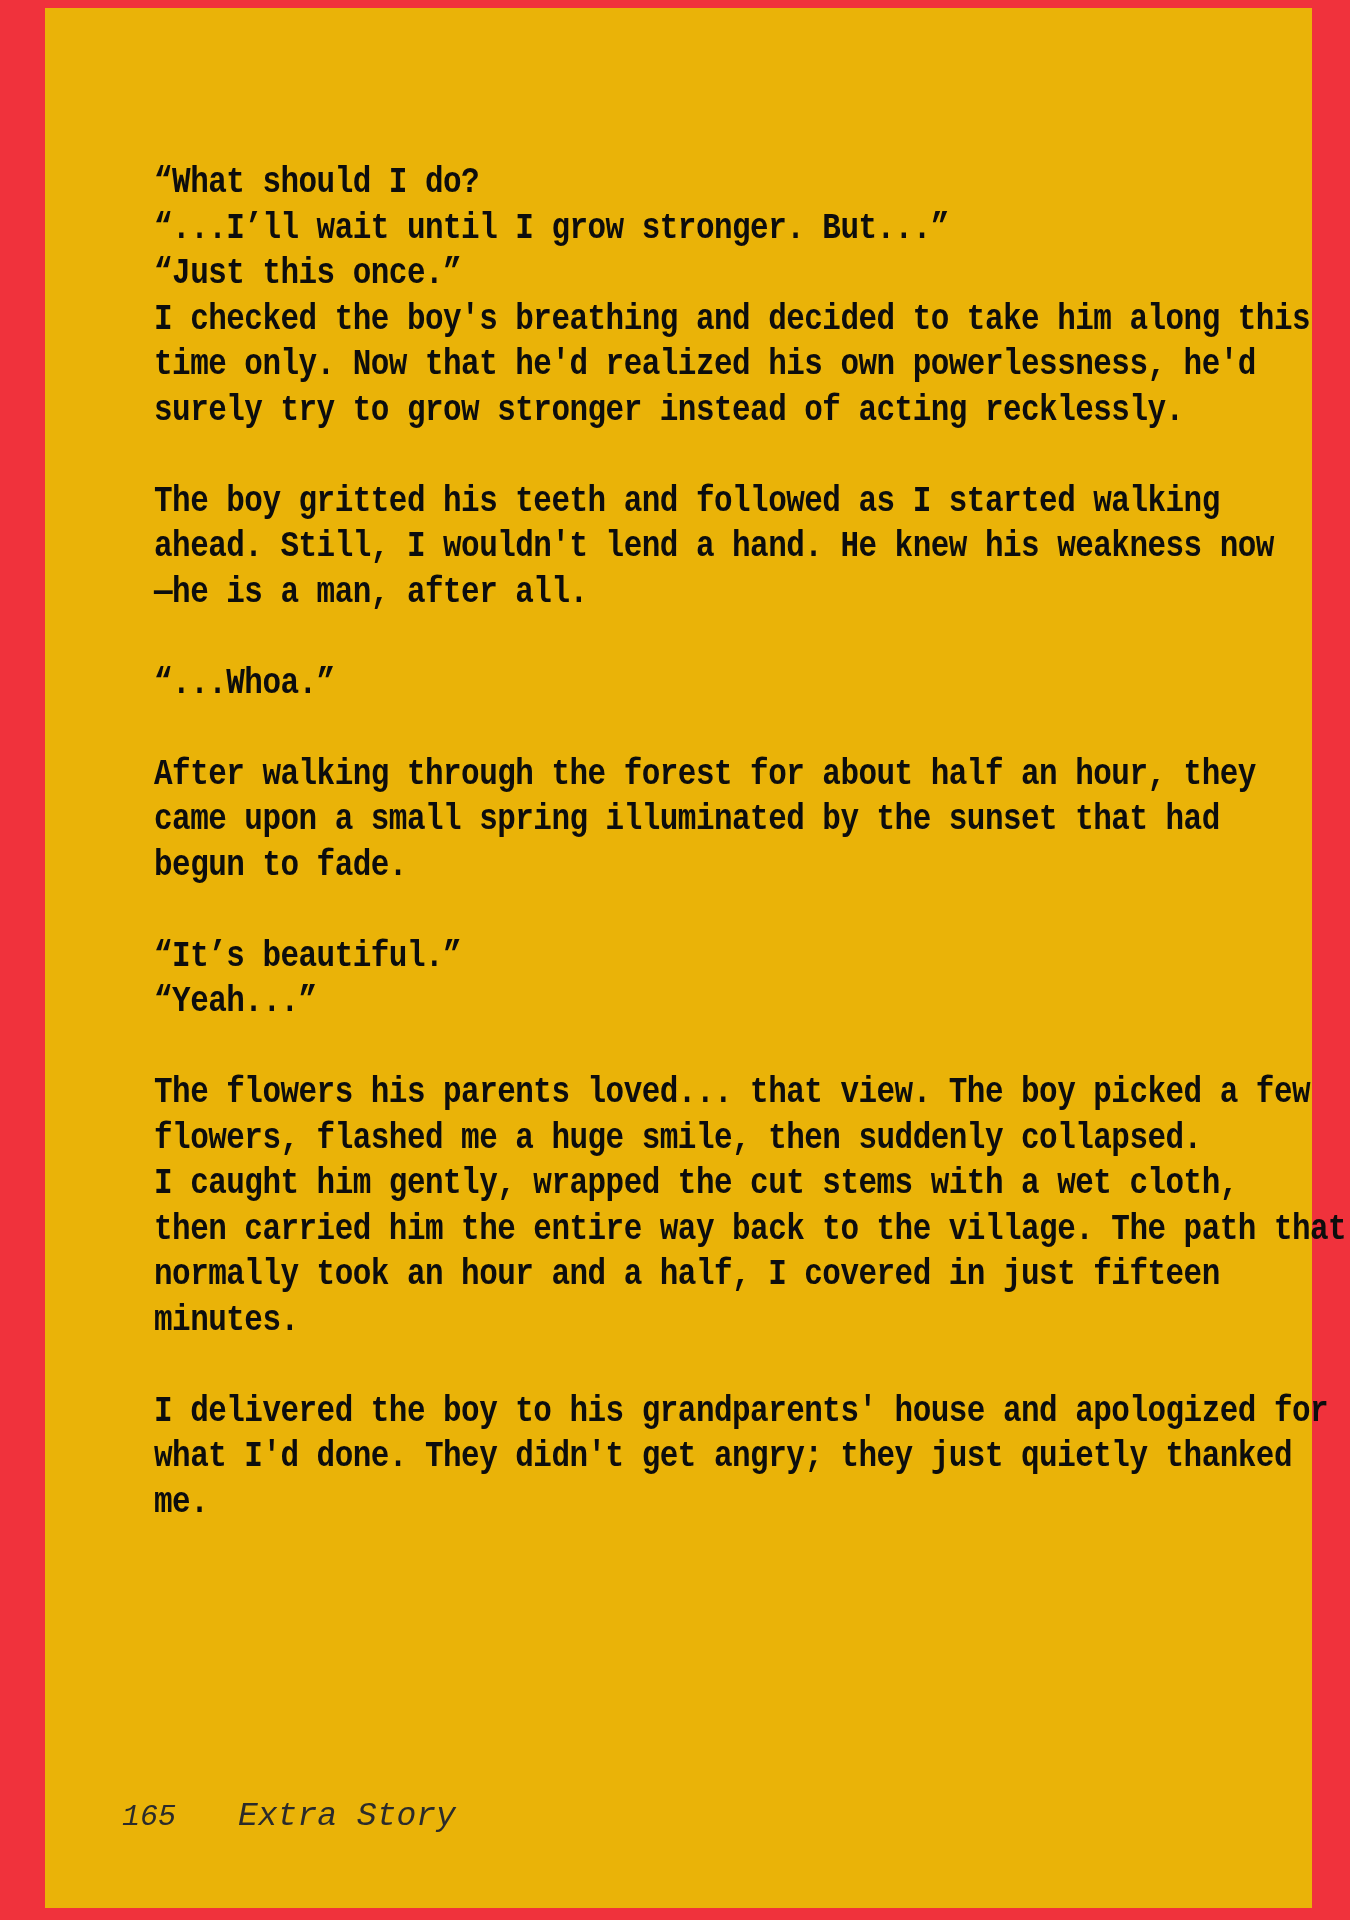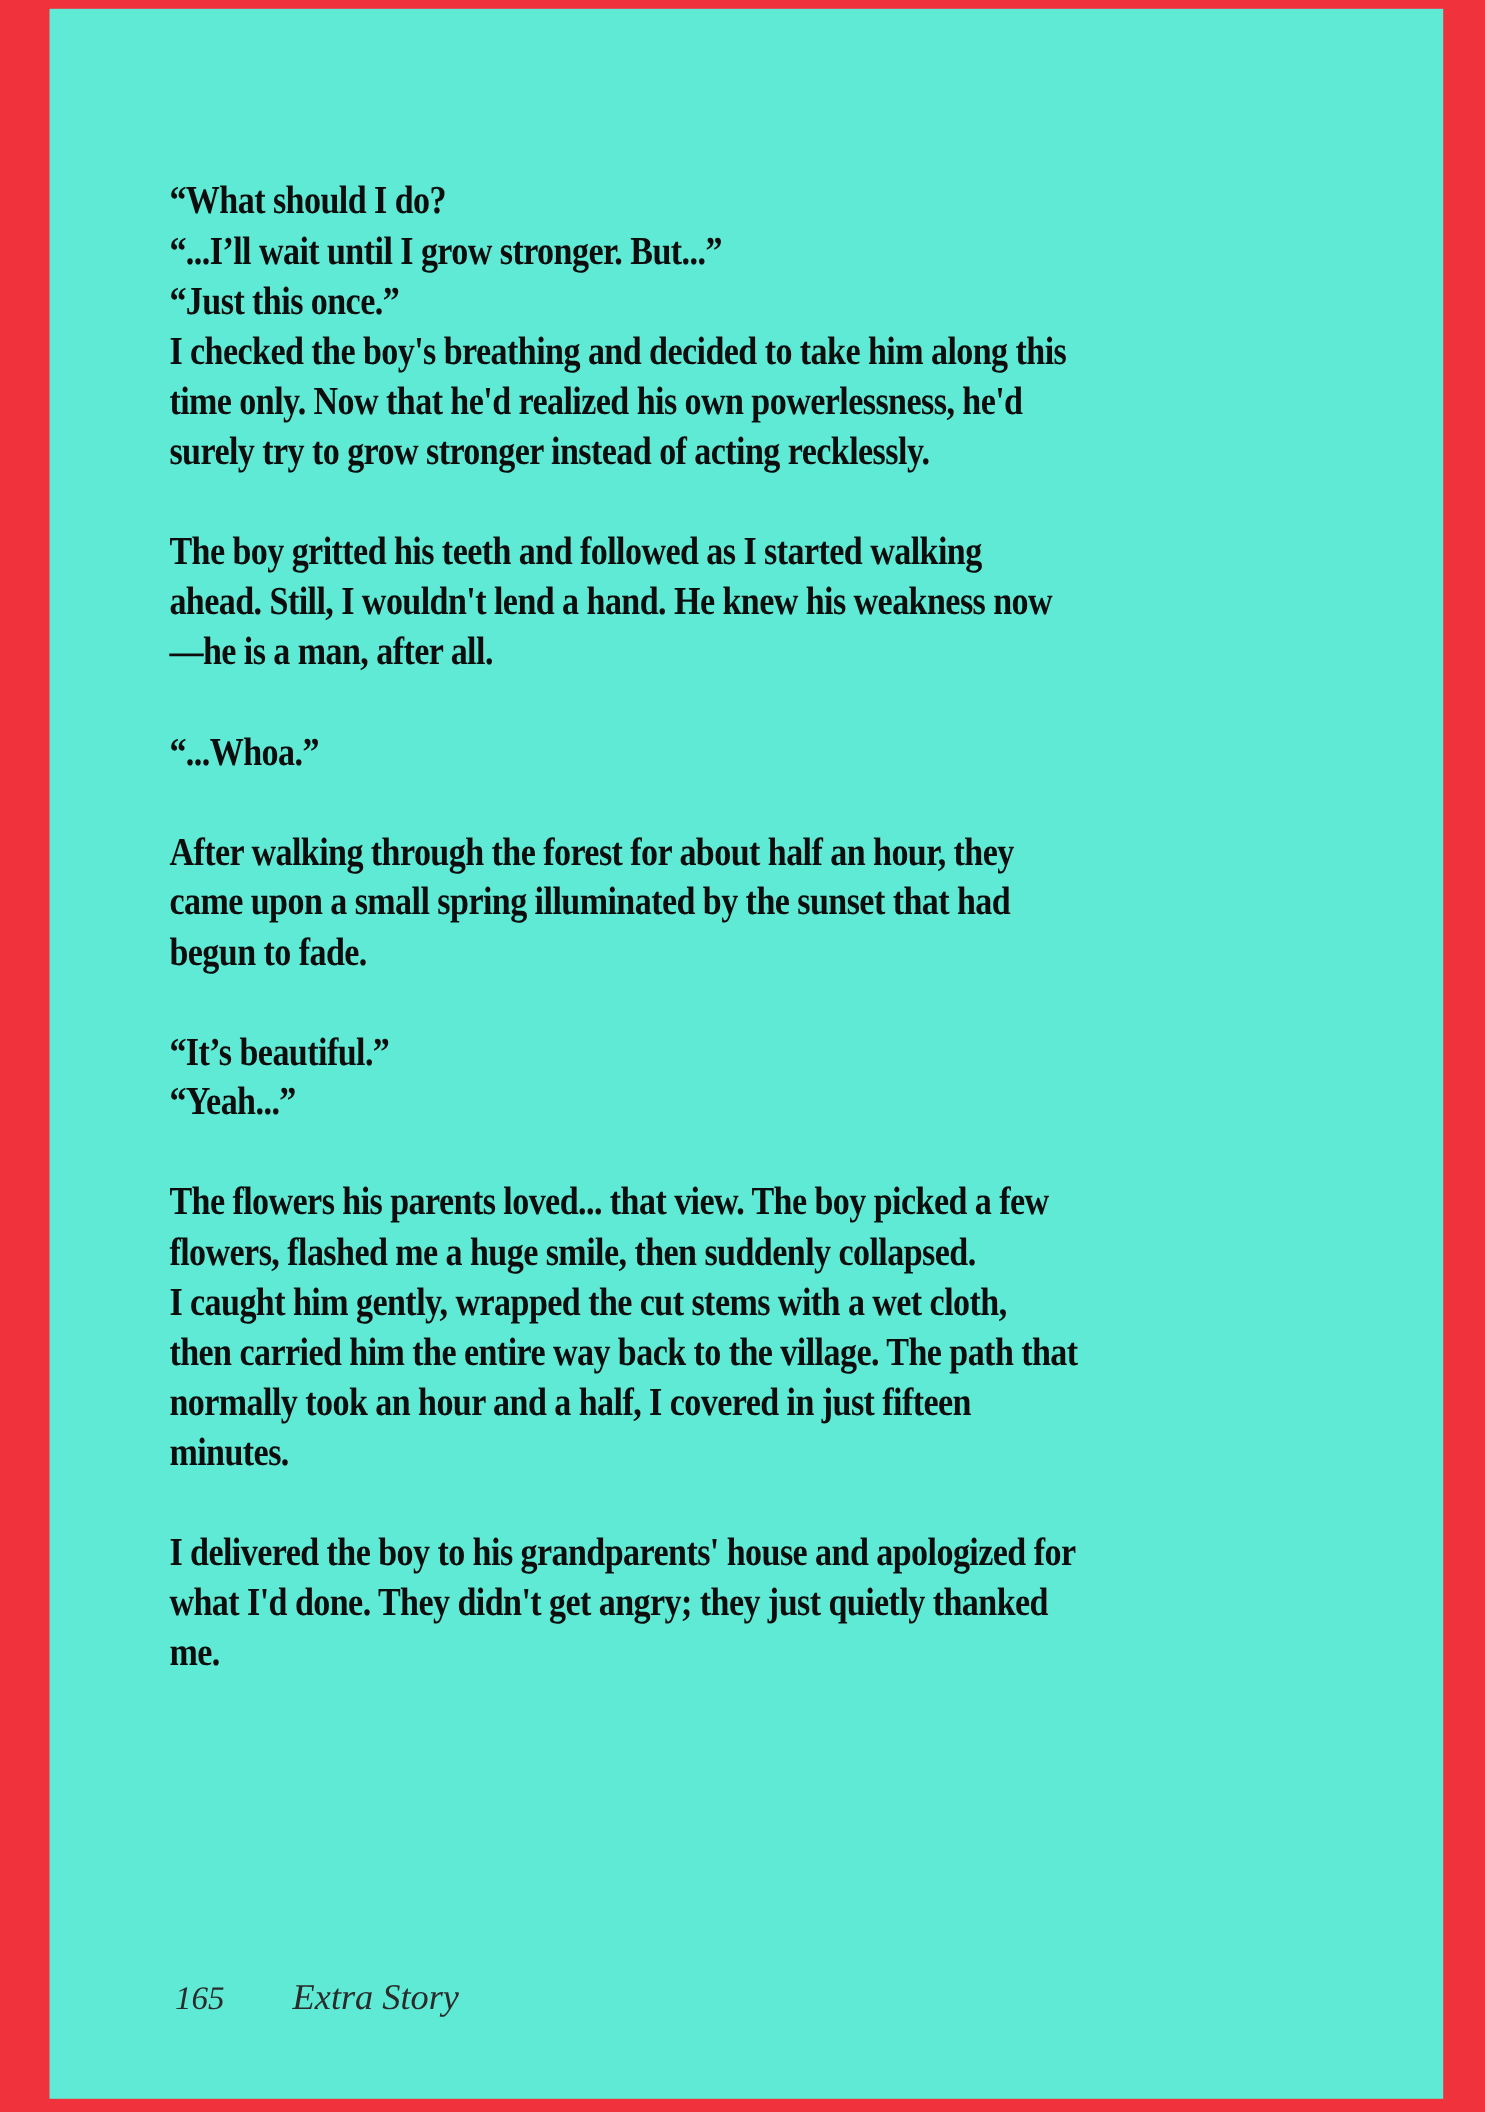--- a/index.html
+++ b/index.html
@@ -52,21 +52,21 @@
     font-size: 30px;
   }
   .footer .section-title {
     font-size: 33px;
     margin-left: 62px;
   }
 </style>
 </head>
 <body style="background: rgb(240, 50, 60);">
 
-<div class="paper" style="background: #5eead4;">
+<div class="paper" style="background: #eab308; font-family: Liberation Mono, monospace;">
   <div class="story" style="position: absolute; top: 152px; left: 109px; color: rgb(13, 13, 13);">
       <div class="para">
         <div class="line">“What should I do?</div>
         <div class="line">“...I’ll wait until I grow stronger. But...”</div>
         <div class="line">“Just this once.”</div>
         <div class="line">I checked the boy's breathing and decided to take him along this</div>
         <div class="line">time only. Now that he'd realized his own powerlessness, he'd</div>
         <div class="line">surely try to grow stronger instead of acting recklessly.</div>
       </div>
       <div class="para">
@@ -93,16 +93,16 @@
         <div class="line">then carried him the entire way back to the village. The path that</div>
         <div class="line">normally took an hour and a half, I covered in just fifteen</div>
         <div class="line">minutes.</div>
       </div>
       <div class="para">
         <div class="line">I delivered the boy to his grandparents' house and apologized for</div>
         <div class="line">what I'd done. They didn't get angry; they just quietly thanked</div>
         <div class="line">me.</div>
       </div>
     </div>
-  <div class="footer" style="position: absolute; top: 1790px; left: 77px; color: rgb(43, 43, 43); margin-left: 37px;">
+  <div class="footer" style="position: absolute; top: 1790px; left: 77px; color: rgb(43, 43, 43);">
     <span class="page-number">165</span><span class="section-title">Extra Story</span>
   </div>
 </div>
 
 </body></html>

